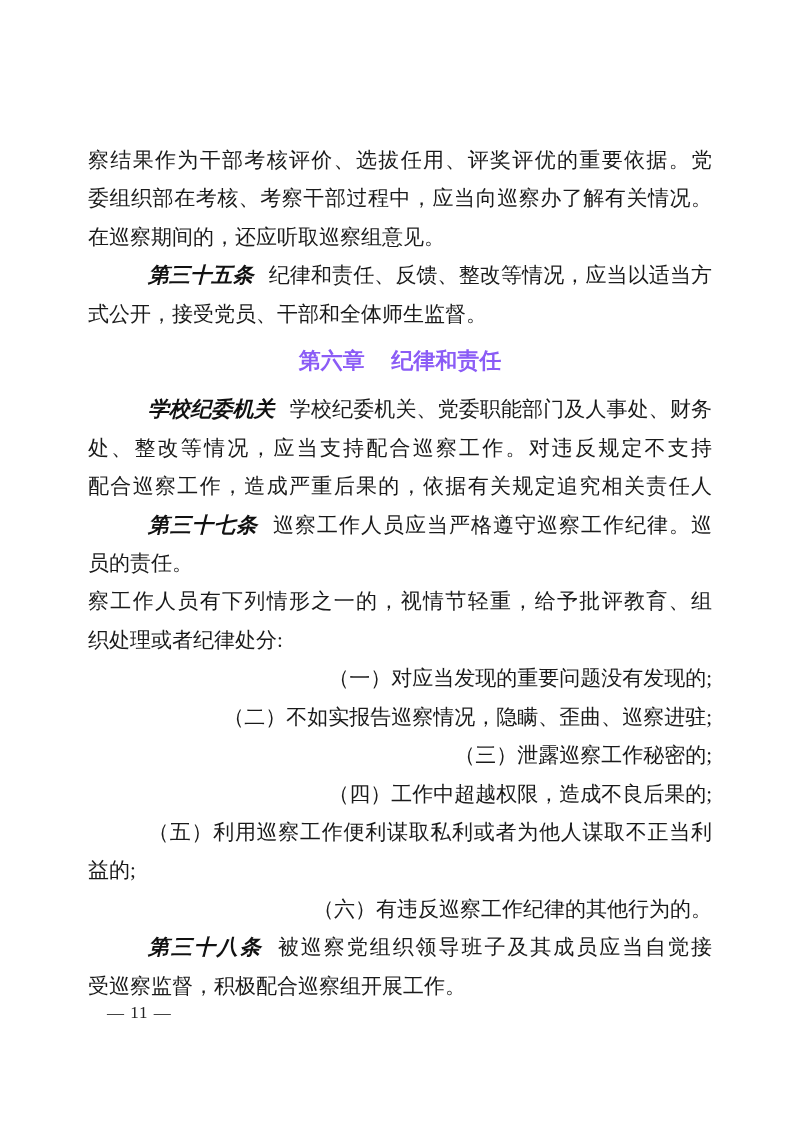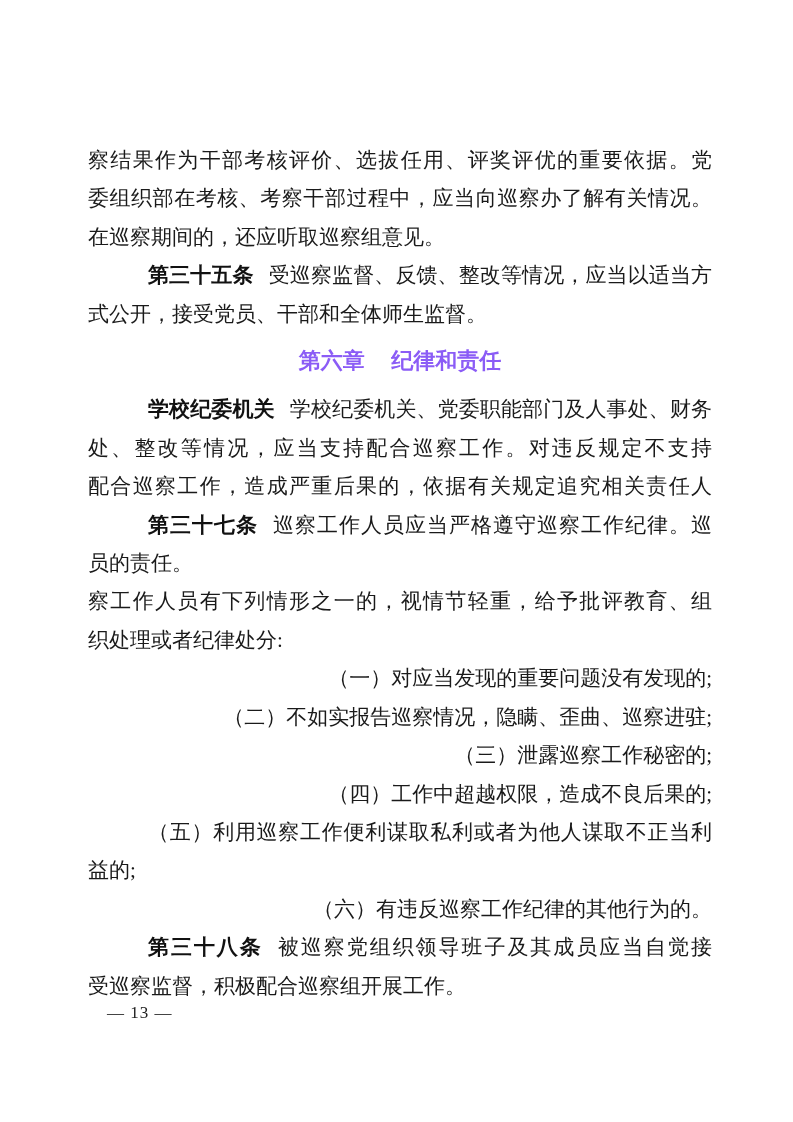--- a/index.html
+++ b/index.html
@@ -23,20 +23,21 @@
   .line { min-height: 38.4px; }
   
   .j { text-align: justify; text-align-last: justify; }
   
   .indent { text-indent: 60px; text-align: right; }
   .art-num {
     font-family: "Liberation Sans", "DejaVu Sans", sans-serif;
     font-weight: 700;
     margin-right: 0.72em;
     color: #111111;
+    font-style: italic;
   }
   .chapter {
     text-align: center;
     font-family: "Liberation Sans", "DejaVu Sans", sans-serif;
     font-weight: 700;
     font-size: 22px;
     line-height: 38.4px;
     margin: 9px 0 10px 0;
     color: #8b5cf6;
   }
@@ -55,21 +56,21 @@
 </head>
 <body>
 
 <div class="page">
   <div class="content">
 
     <div class="line j">察结果作为干部考核评价、选拔任用、评奖评优的重要依据。党</div>
     <div class="line j">委组织部在考核、考察干部过程中，应当向巡察办了解有关情况。</div>
     <div class="line">在巡察期间的，还应听取巡察组意见。</div>
 
-    <div class="line j indent"><span class="art-num">第三十五条</span><span>受巡察监督、反馈、整改等情况，应当以适当方</span></div>
+    <div class="line j indent"><span class="art-num">第三十五条</span><span>纪律和责任、反馈、整改等情况，应当以适当方</span></div>
     <div class="line">式公开，接受党员、干部和全体师生监督。</div>
 
     <div class="chapter"><span class="chapter-label">第六章</span><span>纪律和责任</span></div>
 
     <div class="line j indent"><span class="art-num">学校纪委机关</span><span>学校纪委机关、党委职能部门及人事处、财务</span></div>
     <div class="line j">处、整改等情况，应当支持配合巡察工作。对违反规定不支持</div>
     <div class="line j">配合巡察工作，造成严重后果的，依据有关规定追究相关责任人</div>
     <div class="line j indent"><span class="art-num">第三十七条</span><span>巡察工作人员应当严格遵守巡察工作纪律。巡</span></div>
 
     <div class="line">员的责任。</div>
@@ -82,14 +83,14 @@
     <div class="line indent">（四）工作中超越权限，造成不良后果的;</div>
     <div class="line j indent">（五）利用巡察工作便利谋取私利或者为他人谋取不正当利</div>
     <div class="line">益的;</div>
     <div class="line indent">（六）有违反巡察工作纪律的其他行为的。</div>
 
     <div class="line j indent"><span class="art-num">第三十八条</span><span>被巡察党组织领导班子及其成员应当自觉接</span></div>
     <div class="line">受巡察监督，积极配合巡察组开展工作。</div>
 
   </div>
 
-  <div class="page-num">— 13 —</div>
+  <div class="page-num">— 11 —</div>
 </div>
 
 </body></html>

